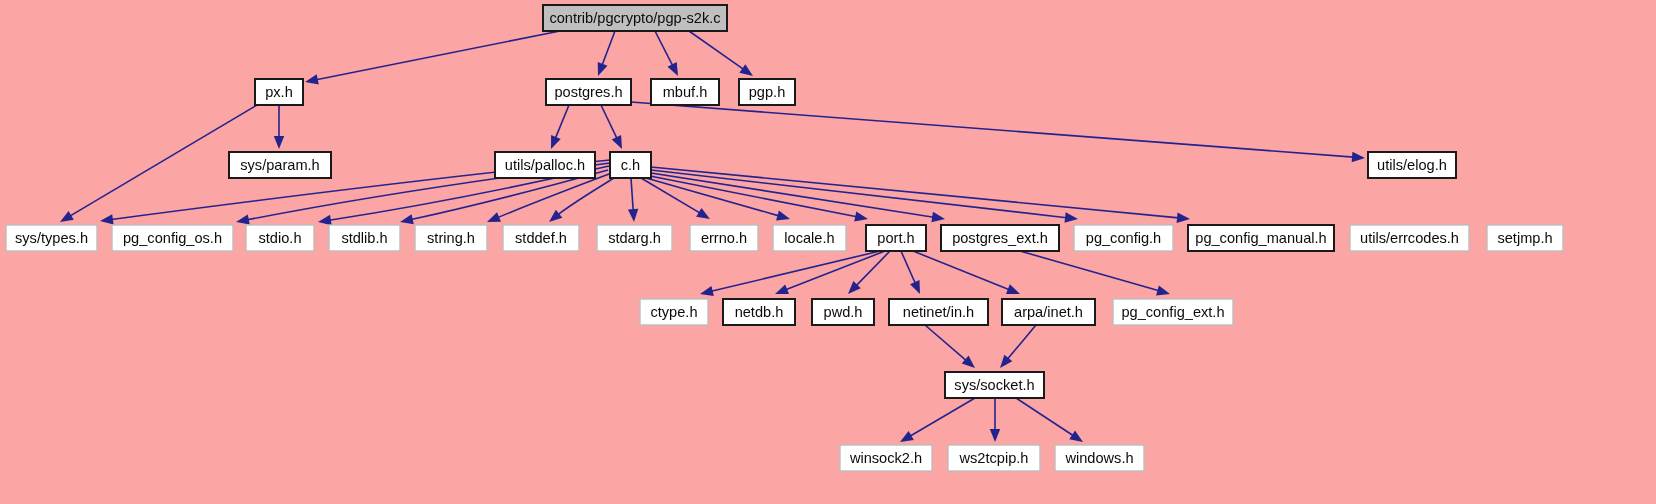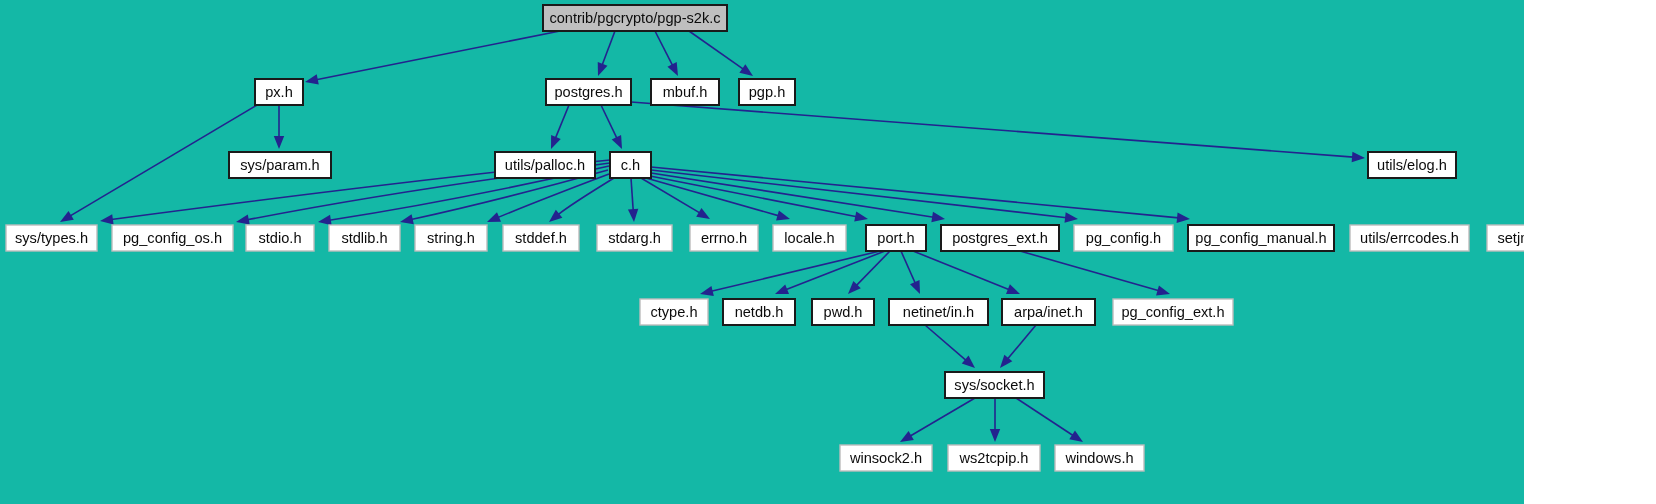--- a/index.html
+++ b/index.html
@@ -1,17 +1,17 @@
 <!DOCTYPE html>
 <html><head>
 <meta charset="utf-8">
 <style>
   html,body{margin:0;padding:0;background:#ffffff;}
   body{font-family:"Liberation Sans",sans-serif;}
-  #graph-root{position:relative;width:1524px;height:504px;background:#14b8a6;overflow:hidden;}
+  #graph-root{position:relative;width:1656px;height:504px;background:#fca5a5;overflow:hidden;}
   svg{display:block;}
   .node-box{fill:#ffffff;}
   .node-box.dark{stroke:#1a1a1a;stroke-width:2;}
   .node-box.light{stroke:#bdbdbd;stroke-width:1.4;}
   .node-box.root{fill:#bfbfbf;stroke:#1a1a1a;stroke-width:2;}
   .node-label{font-family:"Liberation Sans",sans-serif;font-size:14.6px;fill:#0b0b0b;text-anchor:middle;dominant-baseline:middle;}
   .edge{stroke:#23238e;stroke-width:1.6;fill:none;}
   .edge-head{fill:#23238e;stroke:none;}
 </style>
 </head>

